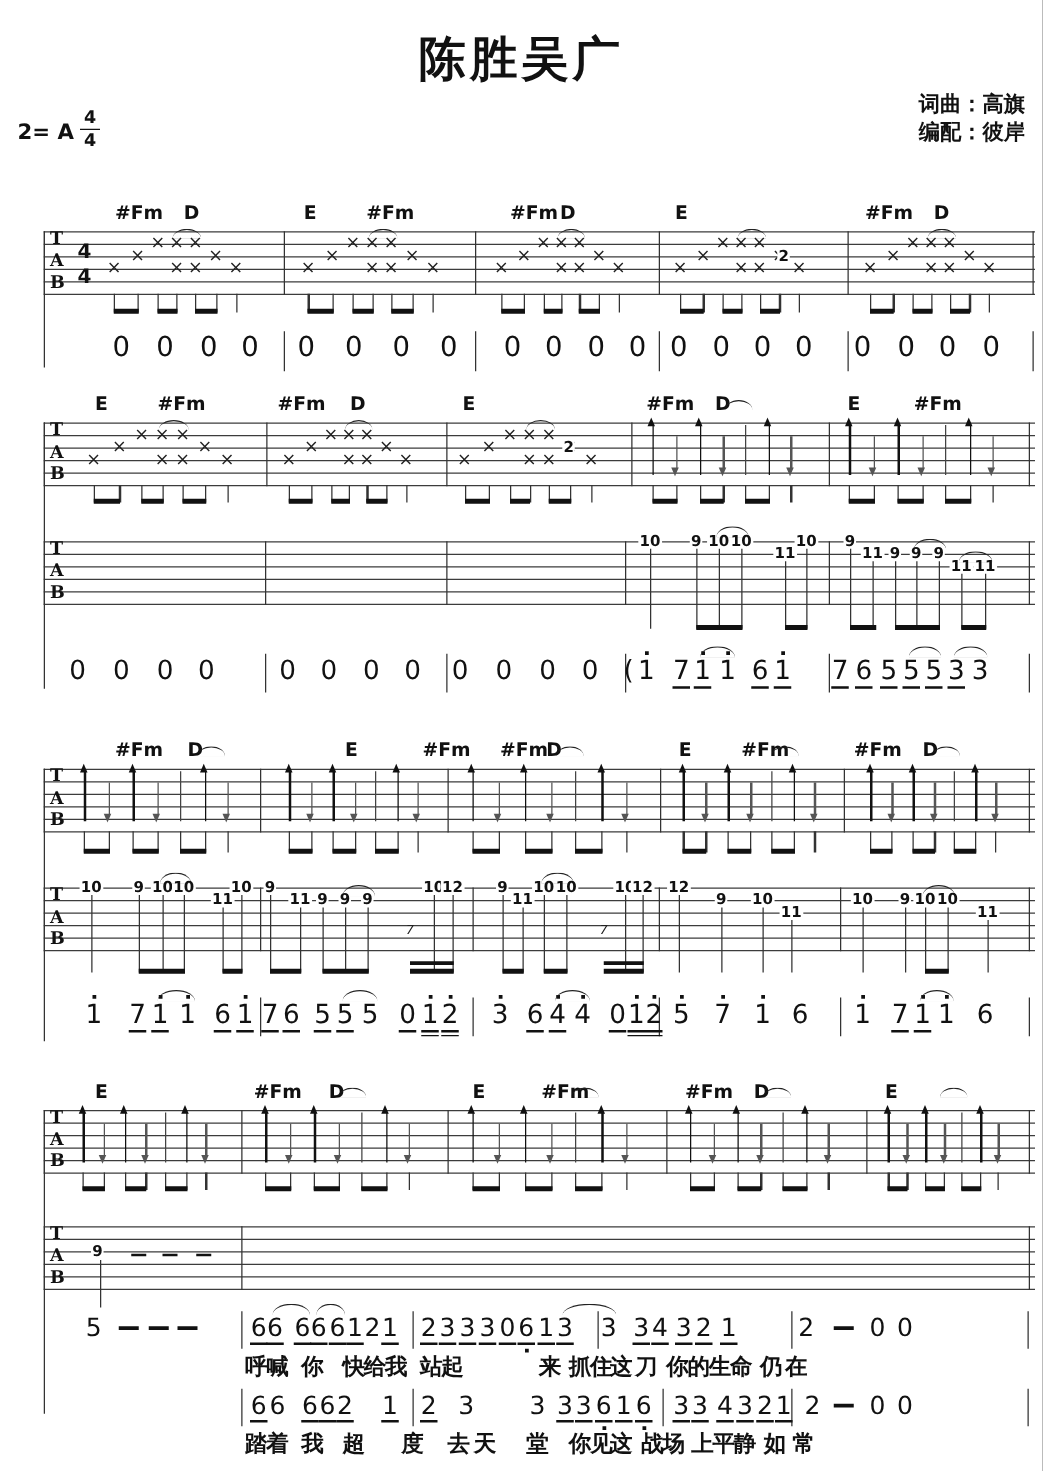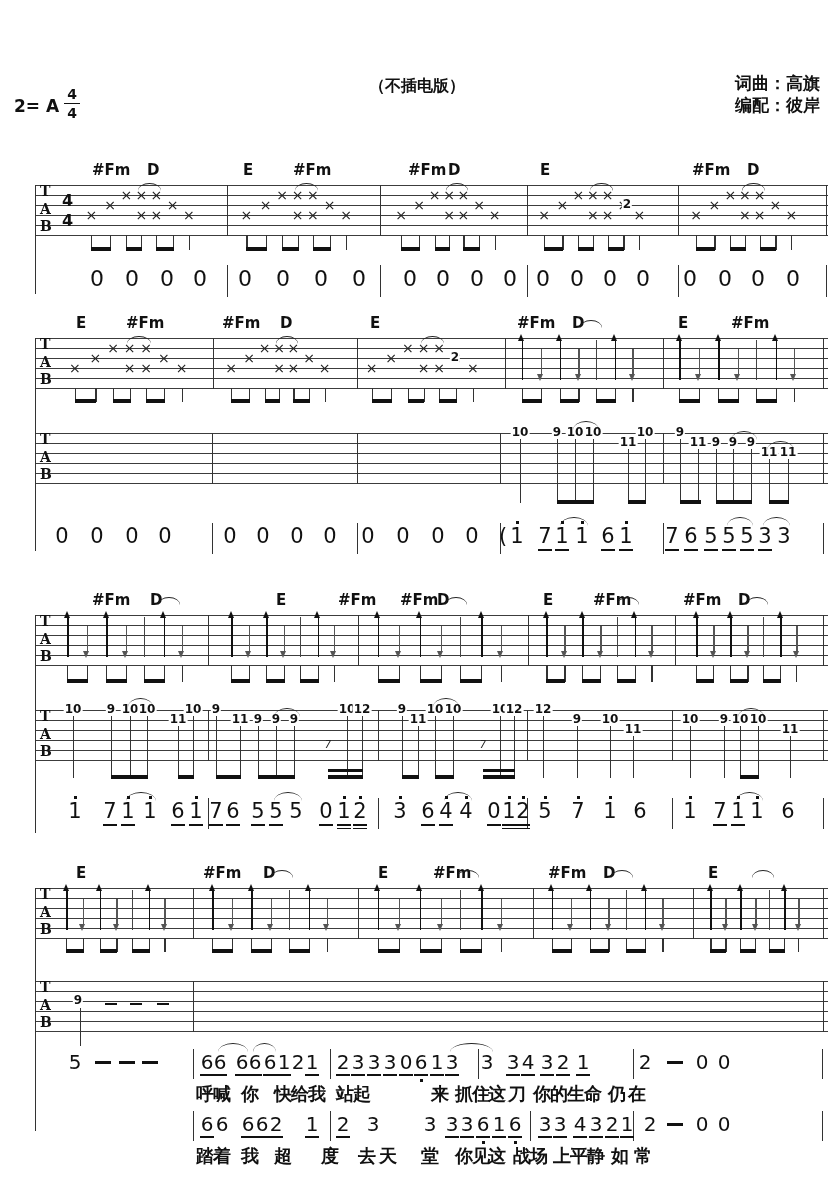--- a/index.html
+++ b/index.html
@@ -19,21 +19,21 @@
   .xmark{font-size:14px;line-height:1;color:#222;transform:translate(-50%,-52%);}
   .tok{transform:translateX(-50%);line-height:1;font-weight:500;white-space:nowrap;}
   .lyr{transform:translateX(-50%);font-size:18px;font-weight:600;line-height:1;}
   .arc{border-top:1.6px solid #222;border-radius:50% 50% 0 0/100% 100% 0 0;}
   .rest{font-size:10px;font-style:italic;line-height:1;transform:translateX(-50%);color:#222;}
 </style>
 </head>
 <body>
 
 <div id="page">
-  <div class="abs" id="subtitle">（不插电版）</div>
+  <div class="abs" id="title">陈胜吴广</div>
   <div class="abs credit" id="credit1">词曲：高旗</div>
   <div class="abs credit" id="credit2">编配：彼岸</div>
   <div class="abs" id="keysig">2= A</div>
   <div class="abs" id="ts">
     <span>4</span>
     <span class="bar"></span>
     <span>4</span>
   </div>
   <div class="abs" id="score" style="left:0;top:0;width:834px;height:1177px;">
       <div class="abs" style="left: 35px; top: 185px; width: 1.2px; height: 109px; background: rgb(51, 51, 51);"></div>

